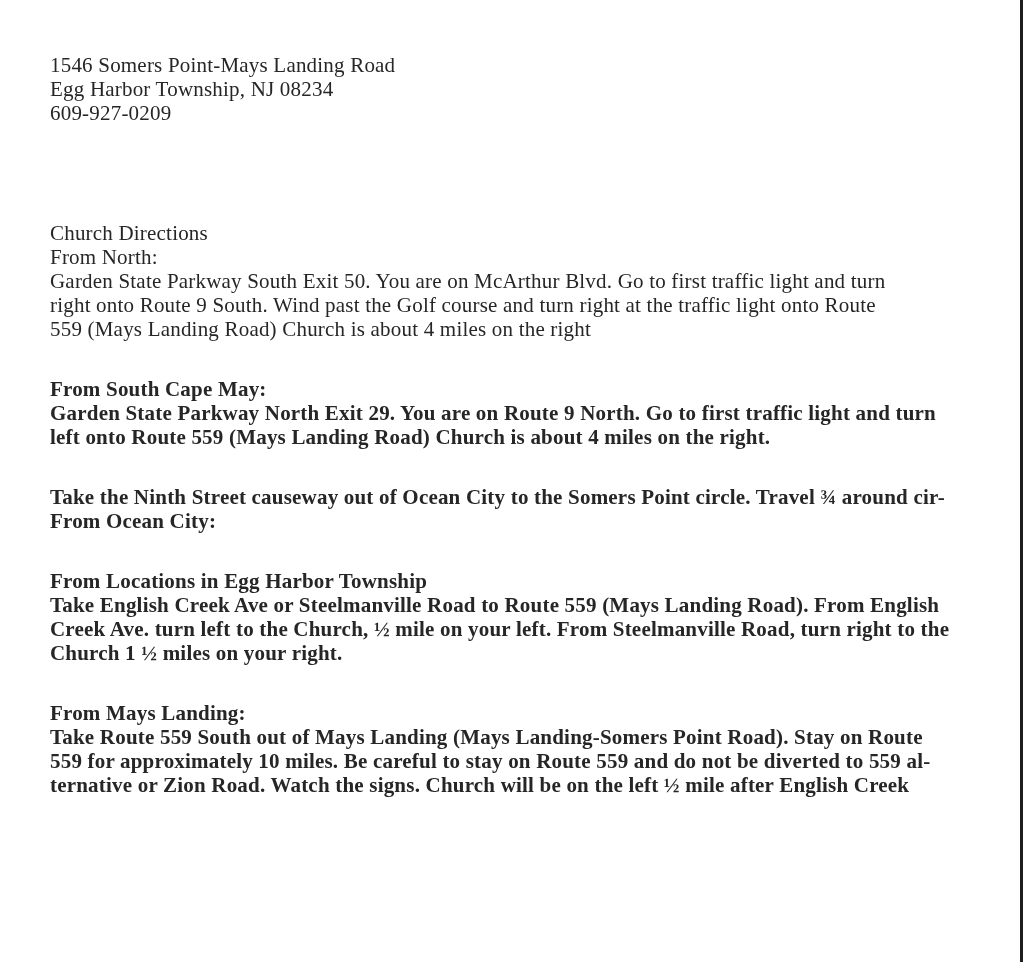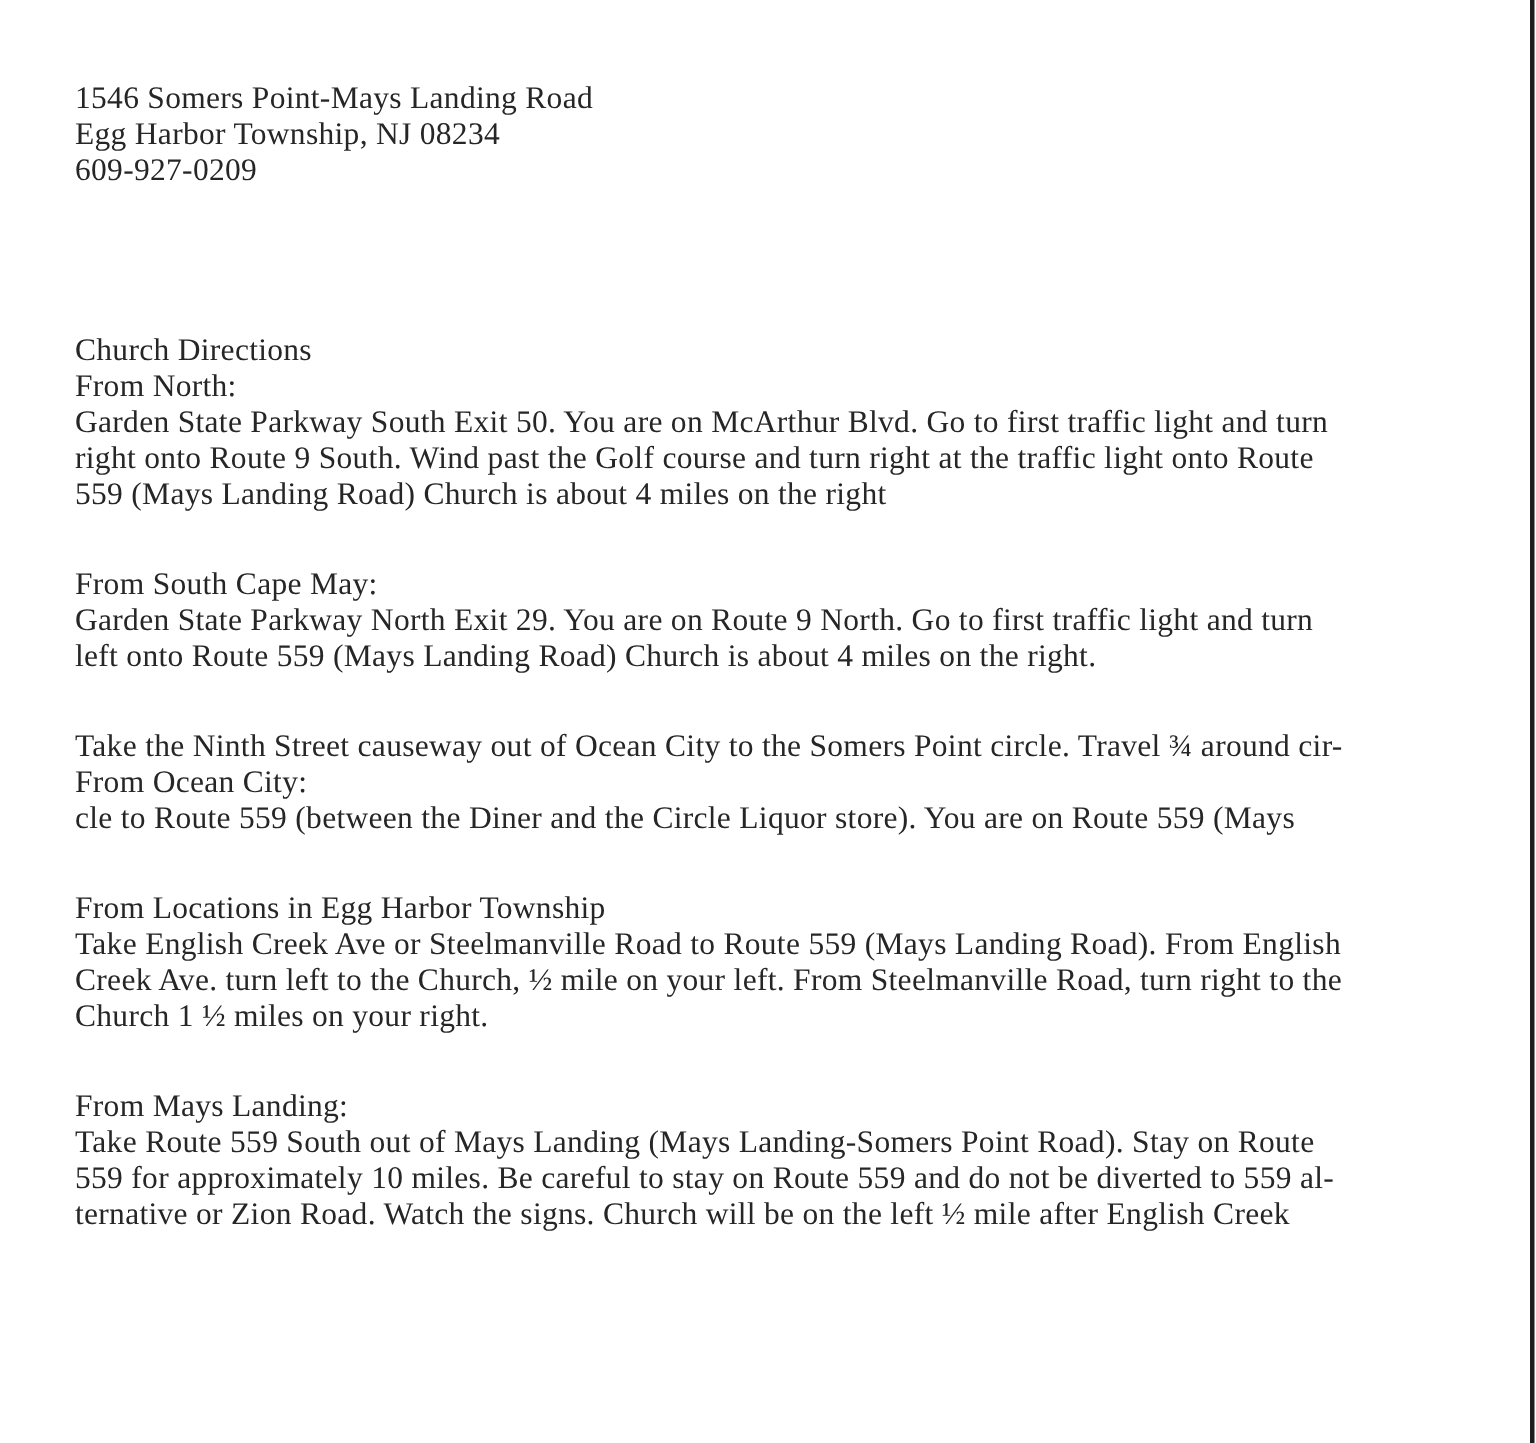--- a/index.html
+++ b/index.html
@@ -29,20 +29,21 @@
     letter-spacing: 0.2px;
   }
   .doc-title {
     margin-top: 96px;
   }
   .section {
     margin-top: 0;
   }
   .section + .section {
     margin-top: 36px;
+    font-weight: bold;
   }
   .scan-edge {
     position: absolute;
     top: 0;
     right: 1px;
     width: 3px;
     height: 962px;
     background: #1d1d1d;
   }
 </style>
@@ -69,21 +70,20 @@
 
     <div class="section">
       <div class="line">From South Cape May:</div>
       <div class="line">Garden State Parkway North Exit 29. You are on Route 9 North. Go to first traffic light and turn</div>
       <div class="line">left onto Route 559 (Mays Landing Road) Church is about 4 miles on the right.</div>
     </div>
 
     <div class="section">
       <div class="line">Take the Ninth Street causeway out of Ocean City to the Somers Point circle. Travel ¾ around cir-</div>
       <div class="line">From Ocean City:</div>
-      <div class="line">cle to Route 559 (between the Diner and the Circle Liquor store). You are on Route 559 (Mays</div>
     </div>
 
     <div class="section">
       <div class="line">From Locations in Egg Harbor Township</div>
       <div class="line">Take English Creek Ave or Steelmanville Road to Route 559 (Mays Landing Road). From English</div>
       <div class="line">Creek Ave. turn left to the Church, ½ mile on your left. From Steelmanville Road, turn right to the</div>
       <div class="line">Church 1 ½ miles on your right.</div>
     </div>
 
     <div class="section">

